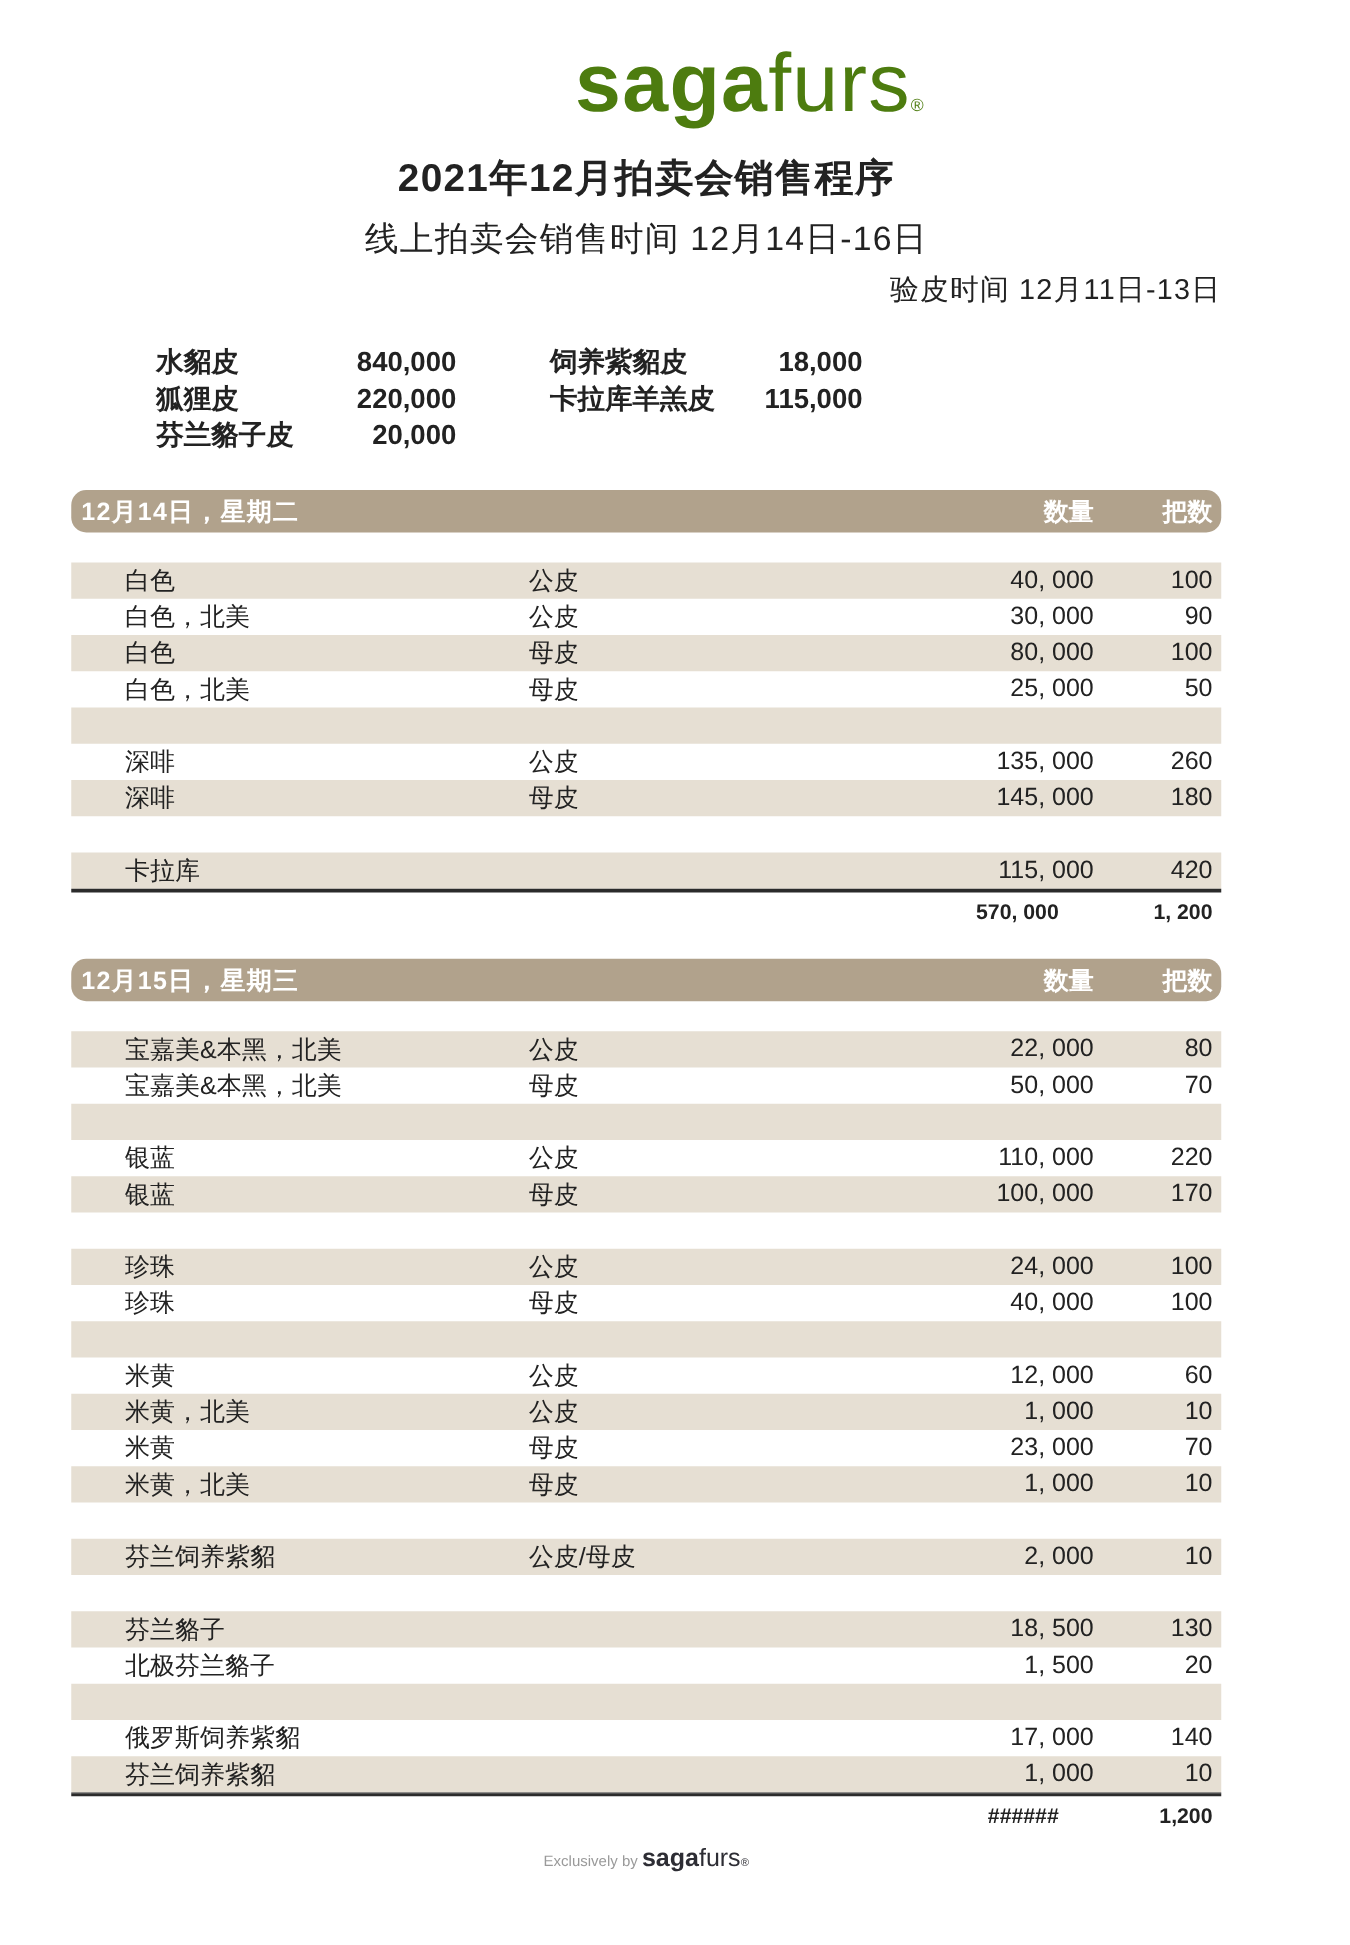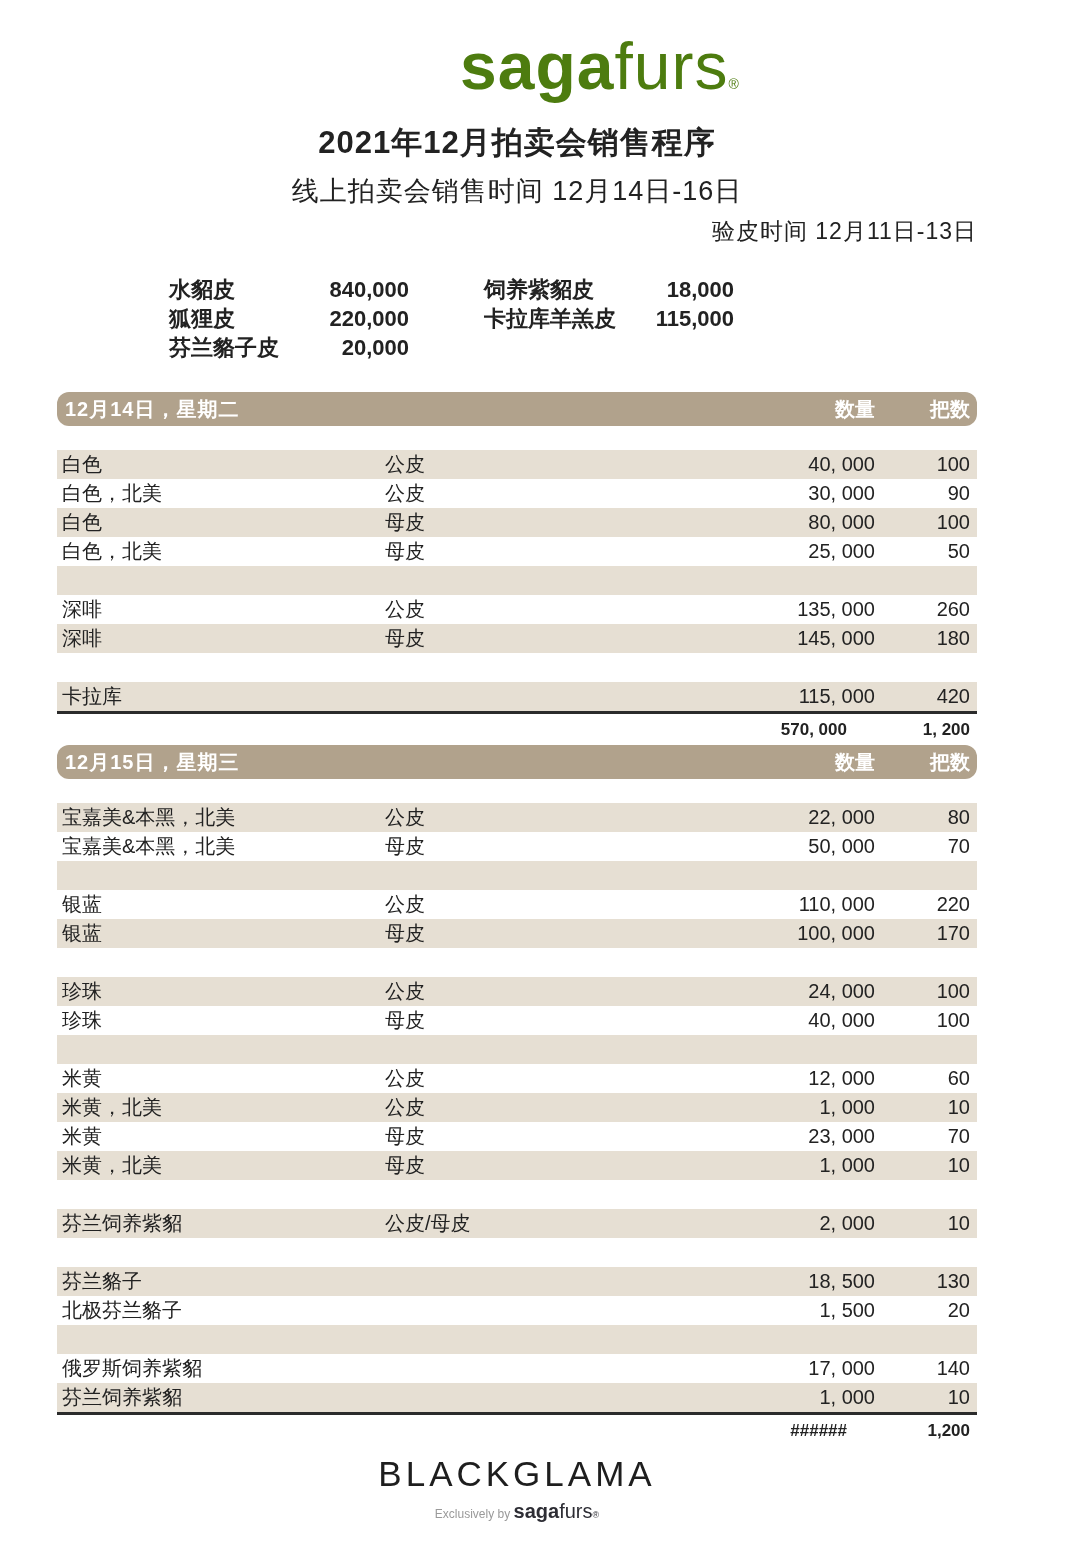--- a/index.html
+++ b/index.html
@@ -17,50 +17,50 @@
   .logo .lg-light { font-weight:300; }
   .logo .lg-reg   { font-size:14px; font-weight:400; }
 
   
   .titleblock { text-align:center; margin-top:14px; }
   .doc-title  { font-size:31px; font-weight:700; letter-spacing:1px; }
   .doc-sub1   { font-size:27px; margin-top:9px; letter-spacing:1px; }
   .doc-sub2   { font-size:23px; margin-top:7px; letter-spacing:1px;text-align:right; }
 
   
-  .summary { margin-left:112px; margin-top:28px; display:grid;
+  .summary { margin-left:68px; margin-top:28px; display:grid;
              grid-template-columns:150px 90px 75px 160px 90px;
              font-size:22px; font-weight:700; line-height:29px; }
   .summary .val { text-align:right; }
 
   
   .section-header { display:grid; grid-template-columns:1fr 160px 102px;
     height:34px; align-items:center; background:var(--bar); color:#fff;
     font-size:20px; font-weight:700;border-radius:12px; }
   .section-header .sh-title { padding-left:8px; letter-spacing:1px; }
   .section-header .sh-qty  { text-align:right; }
   .section-header .sh-lots { text-align:right; padding-right:7px; }
 
   .rows { margin-top:24px; }
-  .band { height:29px; }
+  .band { height:29px;padding-left:38px; }
   .band.shaded { background:var(--shade); }
   .row { display:grid; grid-template-columns:328px 1fr 160px 102px;
          align-items:center; font-size:20px; }
   .cell.name { padding-left:5px; }
   .cell.qty  { text-align:right; }
   .cell.lots { text-align:right; padding-right:7px; }
 
   .double-rule { height:2px; border-top:1px solid #2b2b2b; border-bottom:2px solid #2b2b2b; }
   .total-row { display:grid; grid-template-columns:1fr 160px 102px; align-items:center;
                height:31px; font-size:17px; font-weight:700;gap:28px; }
   .total-row .t-qty  { text-align:right; }
   .total-row .t-lots { text-align:right; padding-right:7px; }
 
   .sec-1 { margin-top:30px; }
-  .sec-2 { }
+  .sec-2 { margin-top:22px; }
 
   
   .footer { text-align:center; margin-top:8px; }
   .brand { font-size:35px; letter-spacing:4px; font-weight:500; color:#1e1e1e; }
   .tagline { margin-top:6px; font-size:12px; color:#9a9a9a; }
   .tagline .tg-bold  { font-size:20px; color:#2d2d34; font-weight:700; }
   .tagline .tg-light { font-size:20px; color:#2d2d34; font-weight:300; }
   .tagline .tg-reg   { font-size:9px; color:#2d2d34; }
 </style>
 </head>
@@ -265,20 +265,19 @@
         </div>
       <div class="double-rule"></div>
       <div class="total-row">
         <div></div>
         <div class="t-qty">######</div>
         <div class="t-lots">1,200</div>
       </div>
     </div>
 
     <div class="footer">
-      <div class="brand">BLACKGLAMA</div>
       <div class="tagline">
         <span>Exclusively by</span>
         <span class="tg-bold">saga</span><span class="tg-light">furs</span><span class="tg-reg">®</span>
       </div>
     </div>
   </div>
 </div>
 
 </body></html>

